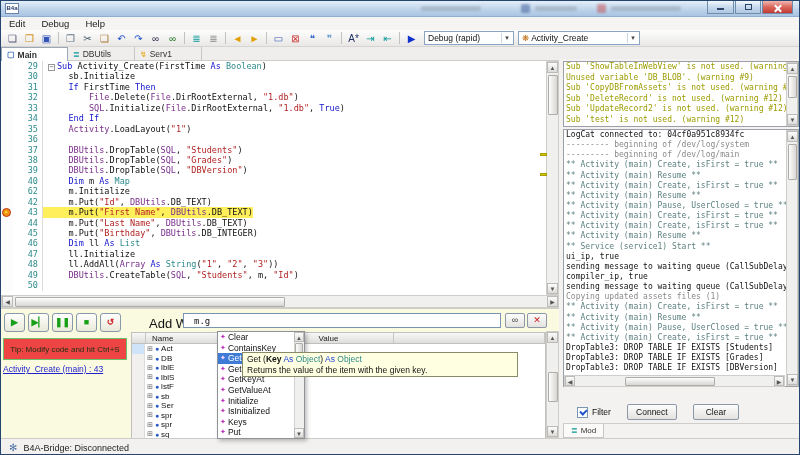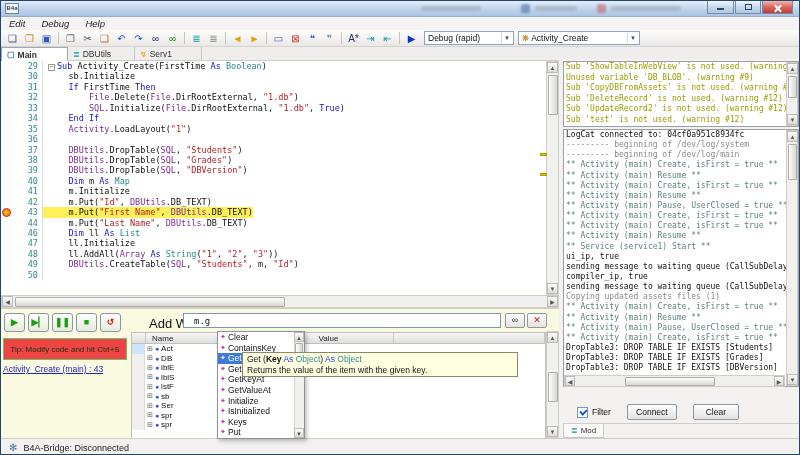--- a/index.html
+++ b/index.html
@@ -17,21 +17,21 @@
     background:linear-gradient(#f4f8fc,#c7d9ec 50%,#b0c8e2);cursor:pointer;}
   .wbtn.close{background:linear-gradient(#f0b8b0,#d9675c 50%,#c23b33);}
   .wbtn span{display:block;margin:3px auto 0;}
   .glyph-min{width:7px;height:2px;background:#2d4564;margin-top:7px !important;}
   .glyph-max{width:7px;height:6px;border:1px solid #2d4564;background:transparent;}
   .glyph-x{position:relative;width:8px;height:8px;}
   .glyph-x::before,.glyph-x::after{content:"";position:absolute;left:3px;top:0;width:2px;height:9px;background:#fff;}
   .glyph-x::before{transform:rotate(45deg);} .glyph-x::after{transform:rotate(-45deg);}
   
   .menubar{position:absolute;left:0;top:16px;width:800px;height:13px;background:#f5f4f2;display:flex;align-items:center;font-size:9.5px;color:#222;}
-  .mi{padding:2px 8px;cursor:default;font-style:italic;}
+  .mi{padding:2px 8px;cursor:default;}
   .toolbar{position:absolute;left:0;top:29px;width:800px;height:17px;background:linear-gradient(#fdfdfd,#e9e8e6);
     border-bottom:1px solid #d6d4d0;display:flex;align-items:center;padding-left:3px;}
   .ti{width:17px;height:15px;text-align:center;font-size:10px;line-height:15px;cursor:pointer;}
   .tsep{width:1px;height:12px;background:#c4c2be;margin:0 3px;}
   .combo{height:14px;background:#fff;border:1px solid #8aa4c2;display:flex;align-items:center;
     font-size:8.5px;color:#111;margin-left:4px;position:relative;padding-left:3px;cursor:pointer;}
   .combo .arrow{position:absolute;right:1px;top:1px;width:11px;height:10px;border-left:1px solid #c9d6e6;
     font-size:7px;line-height:10px;text-align:center;color:#444;}
   .tabbar{position:absolute;left:0;top:46px;width:800px;height:14px;background:#efeeec;border-bottom:1px solid #cfcdc9;display:flex;}
   .tab{width:67px;height:14px;display:flex;align-items:center;gap:3px;padding-left:5px;font-size:8.5px;color:#333;
@@ -207,24 +207,25 @@
       <div class="cl"><span class="cm"></span><span class="cn">31</span><span class="cc"><span class="sx-p">    </span><span class="sx-k">If</span><span class="sx-p"> FirstTime </span><span class="sx-k">Then</span></span></div>
       <div class="cl"><span class="cm"></span><span class="cn">32</span><span class="cc"><span class="sx-p">        </span><span class="sx-m">File</span><span class="sx-p">.Delete(</span><span class="sx-m">File</span><span class="sx-p">.DirRootExternal, </span><span class="sx-s">"1.db"</span><span class="sx-p">)</span></span></div>
       <div class="cl"><span class="cm"></span><span class="cn">33</span><span class="cc"><span class="sx-p">        </span><span class="sx-m">SQL</span><span class="sx-p">.Initialize(</span><span class="sx-m">File</span><span class="sx-p">.DirRootExternal, </span><span class="sx-s">"1.db"</span><span class="sx-p">, </span><span class="sx-k">True</span><span class="sx-p">)</span></span></div>
       <div class="cl"><span class="cm"></span><span class="cn">34</span><span class="cc"><span class="sx-p">    </span><span class="sx-k">End If</span></span></div>
       <div class="cl"><span class="cm"></span><span class="cn">35</span><span class="cc"><span class="sx-p">    </span><span class="sx-m">Activity</span><span class="sx-p">.LoadLayout(</span><span class="sx-s">"1"</span><span class="sx-p">)</span></span></div>
       <div class="cl"><span class="cm"></span><span class="cn">36</span><span class="cc"><span class="sx-p">    </span></span></div>
       <div class="cl"><span class="cm"></span><span class="cn">37</span><span class="cc"><span class="sx-p">    </span><span class="sx-m">DBUtils</span><span class="sx-p">.DropTable(</span><span class="sx-m">SQL</span><span class="sx-p">, </span><span class="sx-s">"Students"</span><span class="sx-p">)</span></span></div>
       <div class="cl"><span class="cm"></span><span class="cn">38</span><span class="cc"><span class="sx-p">    </span><span class="sx-m">DBUtils</span><span class="sx-p">.DropTable(</span><span class="sx-m">SQL</span><span class="sx-p">, </span><span class="sx-s">"Grades"</span><span class="sx-p">)</span></span></div>
       <div class="cl"><span class="cm"></span><span class="cn">39</span><span class="cc"><span class="sx-p">    </span><span class="sx-m">DBUtils</span><span class="sx-p">.DropTable(</span><span class="sx-m">SQL</span><span class="sx-p">, </span><span class="sx-s">"DBVersion"</span><span class="sx-p">)</span></span></div>
       <div class="cl"><span class="cm"></span><span class="cn">40</span><span class="cc"><span class="sx-p">    </span><span class="sx-k">Dim</span><span class="sx-p"> m </span><span class="sx-k">As</span><span class="sx-p"> </span><span class="sx-t">Map</span></span></div>
-      <div class="cl"><span class="cm"></span><span class="cn">41</span><span class="cc"><span class="sx-p">    m.Initialize</span></span></div>
+      <div class="cl"><span class="cm"></span><span class="cn">62</span><span class="cc"><span class="sx-p">    m.Initialize</span></span></div>
       <div class="cl"><span class="cm"></span><span class="cn">42</span><span class="cc"><span class="sx-p">    m.Put(</span><span class="sx-s">"Id"</span><span class="sx-p">, </span><span class="sx-m">DBUtils</span><span class="sx-p">.DB_TEXT)</span></span></div>
       <div class="cl"><span class="cm"><span class="curmark">▸</span></span><span class="cn">43</span><span class="cc hl"><span class="sx-p">    m.Put(</span><span class="sx-s">"First Name"</span><span class="sx-p">, </span><span class="sx-m">DBUtils</span><span class="sx-p">.DB_TEXT)</span></span></div>
       <div class="cl"><span class="cm"></span><span class="cn">44</span><span class="cc"><span class="sx-p">    m.Put(</span><span class="sx-s">"Last Name"</span><span class="sx-p">, </span><span class="sx-m">DBUtils</span><span class="sx-p">.DB_TEXT)</span></span></div>
+      <div class="cl"><span class="cm"></span><span class="cn">45</span><span class="cc"><span class="sx-p">    m.Put(</span><span class="sx-s">"Birthday"</span><span class="sx-p">, </span><span class="sx-m">DBUtils</span><span class="sx-p">.DB_INTEGER)</span></span></div>
       <div class="cl"><span class="cm"></span><span class="cn">46</span><span class="cc"><span class="sx-p">    </span><span class="sx-k">Dim</span><span class="sx-p"> ll </span><span class="sx-k">As</span><span class="sx-p"> </span><span class="sx-t">List</span></span></div>
       <div class="cl"><span class="cm"></span><span class="cn">47</span><span class="cc"><span class="sx-p">    ll.Initialize</span></span></div>
       <div class="cl"><span class="cm"></span><span class="cn">48</span><span class="cc"><span class="sx-p">    ll.AddAll(</span><span class="sx-m">Array</span><span class="sx-p"> </span><span class="sx-k">As</span><span class="sx-p"> </span><span class="sx-t">String</span><span class="sx-p">(</span><span class="sx-s">"1"</span><span class="sx-p">, </span><span class="sx-s">"2"</span><span class="sx-p">, </span><span class="sx-s">"3"</span><span class="sx-p">))</span></span></div>
       <div class="cl"><span class="cm"></span><span class="cn">49</span><span class="cc"><span class="sx-p">    </span><span class="sx-m">DBUtils</span><span class="sx-p">.CreateTable(</span><span class="sx-m">SQL</span><span class="sx-p">, </span><span class="sx-s">"Students"</span><span class="sx-p">, m, </span><span class="sx-s">"Id"</span><span class="sx-p">)</span></span></div>
       <div class="cl"><span class="cm"></span><span class="cn">50</span><span class="cc"><span class="sx-p"></span></span></div>
     </div>
 
   <div class="sb" style="left:545px;top:60px;width:13px;height:234px;">
     <div class="sbb" style="left:0;top:0;">▲</div>
     <div class="sbt" style="left:1px;top:13px;width:10px;height:40px;"></div>
@@ -368,20 +369,26 @@
           <span class="exp">⊞</span>
           <span class="orb">●</span>
           <span>spr</span>
         </div>
         <div class="wr">
           <span class="rh"></span>
           <span class="exp">⊞</span>
           <span class="orb">●</span>
           <span>spr</span>
         </div>
+        <div class="wr">
+          <span class="rh"></span>
+          <span class="exp">⊞</span>
+          <span class="orb">●</span>
+          <span>sq</span>
+        </div>
       </div>
   </div>
 
   <div class="sb" style="left:545px;top:330px;width:13px;height:107px;">
     <div class="sbb" style="left:0;top:0;">▲</div>
     <div class="sbt" style="left:1px;top:40px;width:10px;height:30px;"></div>
     <div class="sbb" style="left:0;bottom:0;">▼</div>
   </div>
 
   <div class="popup">

